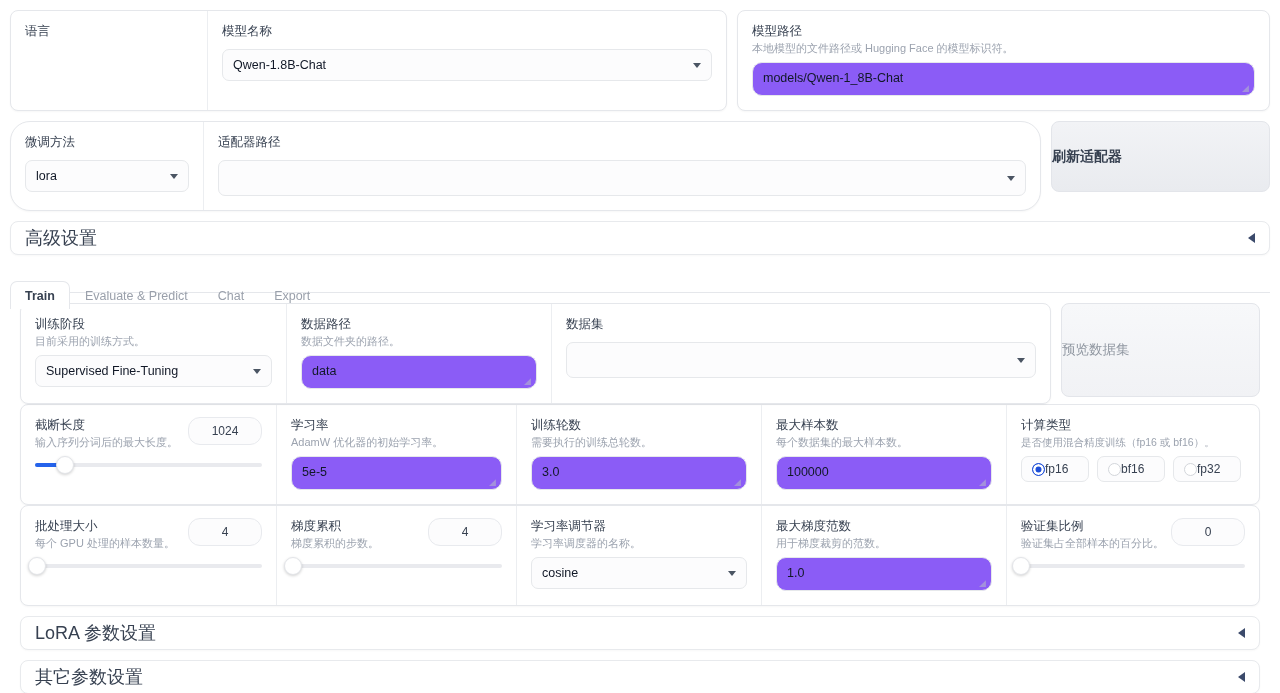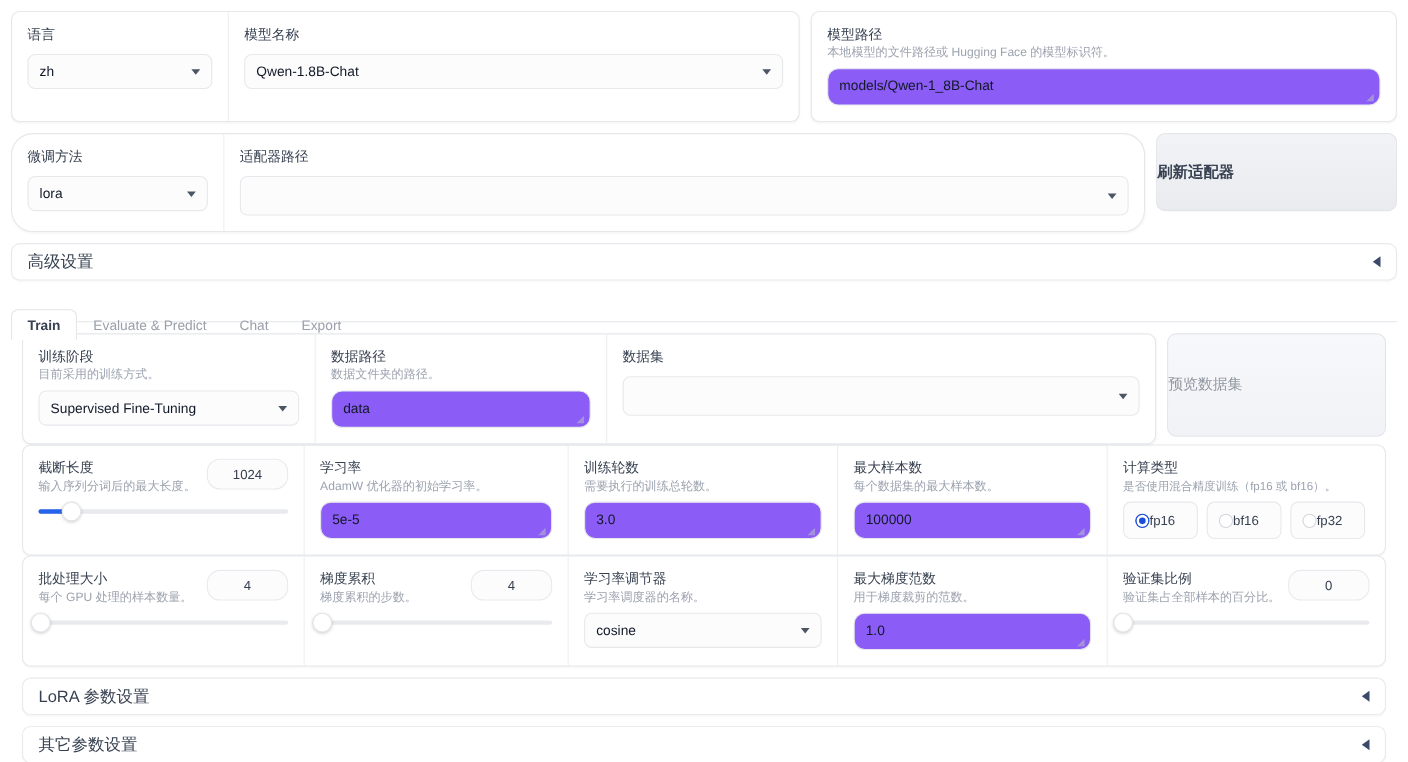--- a/index.html
+++ b/index.html
@@ -127,21 +127,21 @@
     border-radius: 50%;
     box-shadow: 0 1px 3px rgba(0,0,0,0.18);
   }
 
   
   .radios { display: flex; gap: 8px; }
   .radio {
     background: #fcfcfd;
     border: 1px solid #e6e8eb;
     border-radius: 7px;
-    height: 34px;
+    height: 26px;
     padding: 0 14px 0 10px;
     display: flex; align-items: center; gap: 0;
     font-size: 12px;
     color: #374151;
     min-width: 68px;
   }
   .dot {
     width: 13px; height: 13px;
     border-radius: 50%;
     border: 1.5px solid #d3d6db;
@@ -172,21 +172,21 @@
   }
 
   
   .acc {
     background: #fff;
     border: 1px solid #e8eaed;
     border-radius: 8px;
     height: 34px;
     display: flex; align-items: center;
     padding: 0 14px;
-    font-size: 15px;
+    font-size: 18px;
     color: #374151;
     box-shadow: 0 1px 2px rgba(0,0,0,0.03);
     margin: 0 10px;
   }
   .acc .sp { flex: 1; }
   .acc .tri {
     width: 0; height: 0;
     border-top: 5px solid transparent;
     border-bottom: 5px solid transparent;
     border-right: 7px solid #3b4a6b;
@@ -223,24 +223,20 @@
 </head>
 <body>
 
 <div class="page">
 
   <div class="row" style="gap:10px; padding-top:10px;">
 
     <div class="panel row" style="width:717px;">
       <div class="cell" style="width:196px;">
         <div class="lbl nogap">语言</div>
-        <div class="ctl dd">
-          <span>zh</span>
-          <span class="caret"></span>
-        </div>
       </div>
       <div class="cell" style="flex:1;">
         <div class="lbl nogap">模型名称</div>
         <div class="ctl dd">
           <span>Qwen-1.8B-Chat</span>
           <span class="caret"></span>
         </div>
       </div>
     </div>
 

